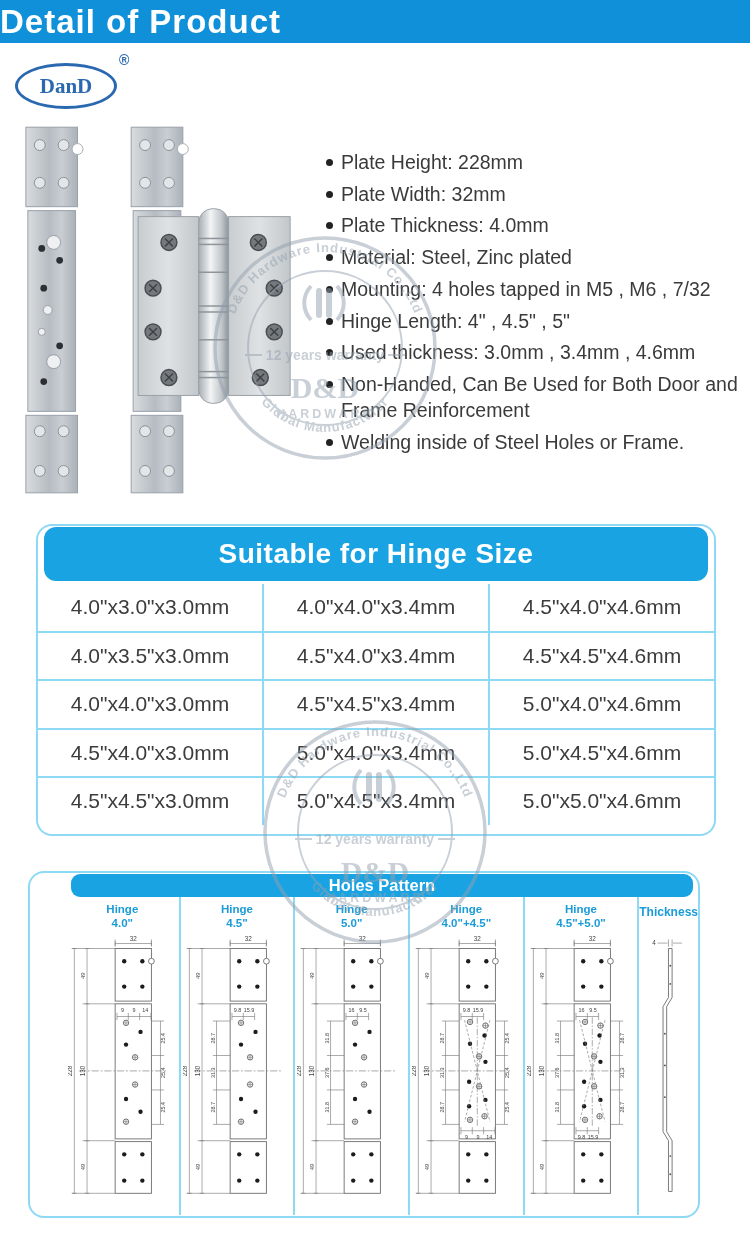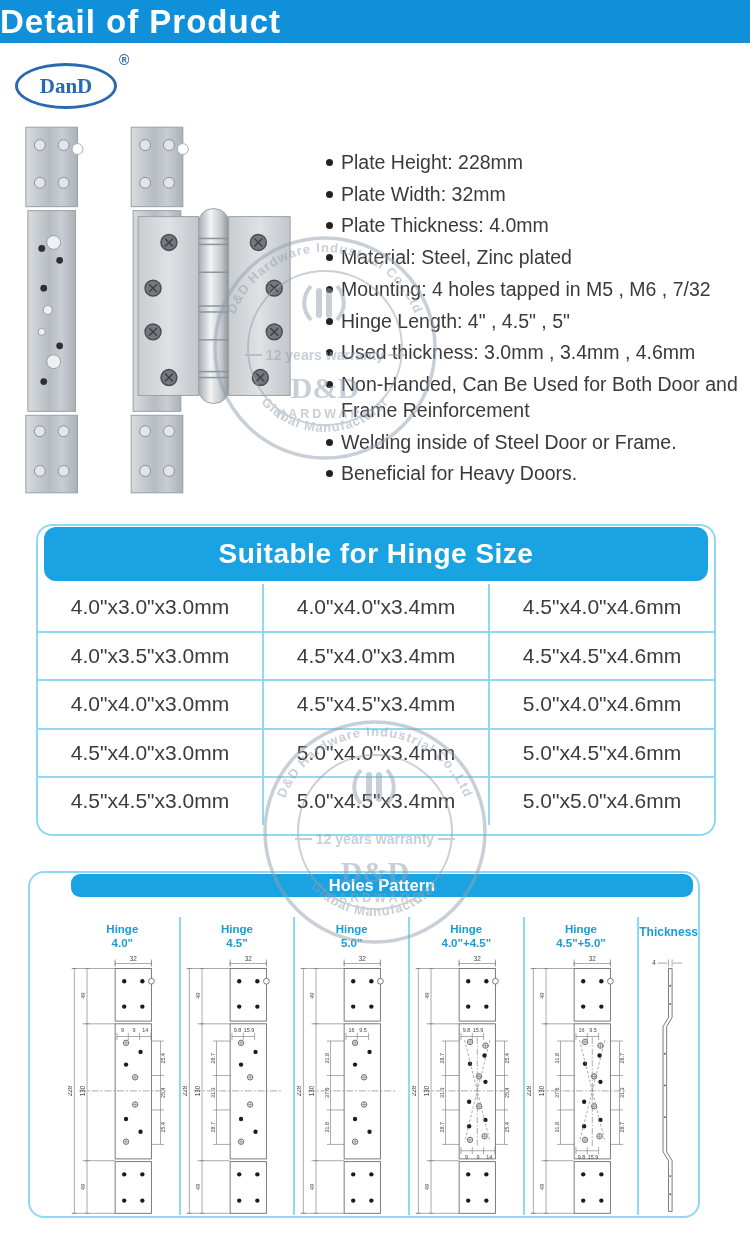--- a/index.html
+++ b/index.html
@@ -63,21 +63,21 @@
   .holes-section{
     position:absolute;left:28px;top:871px;width:672px;height:347px;
     border:2px solid var(--grid);border-radius:16px;background:#fff;overflow:hidden;padding-left:36px;
   }
   .holes-header{
     margin:1px 5px 0 5px;height:23px;border-radius:9px;background:var(--header-blue);
     display:flex;align-items:center;justify-content:center;
   }
   .holes-header span{color:#fff;font-size:16.5px;font-weight:bold;}
   .holes-cols{display:flex;height:318px;}
-  .holes-col{flex:1 1 0;border-left:2px solid var(--grid);padding-top:5px;margin-top:20px;}
+  .holes-col{flex:1 1 0;border-left:2px solid var(--grid);padding-top:5px;}
   .holes-col:first-child{border-left:none;}
   .holes-col.narrow{flex:0 0 57px;}
   .col-label{
     text-align:center;color:var(--label-blue);font-weight:bold;font-size:11.5px;line-height:1.25;min-height:30px;
   }
   .holes-col.narrow .col-label{font-size:12px;padding-top:3px;}
   .holes-col svg{display:block;margin:2px auto 0 auto;}
   
   .stamp{position:absolute;width:240px;height:240px;opacity:.5;pointer-events:none;z-index:20;}
   #wm1{left:205px;top:228px;}
@@ -204,22 +204,21 @@
 
 <ul class="specs" id="specs">
     <li>Plate Height: 228mm</li>
     <li>Plate Width: 32mm</li>
     <li>Plate Thickness: 4.0mm</li>
     <li>Material: Steel, Zinc plated</li>
     <li>Mounting: 4 holes tapped in M5 , M6 , 7/32</li>
     <li>Hinge Length: 4" , 4.5" , 5"</li>
     <li>Used thickness: 3.0mm , 3.4mm , 4.6mm</li>
     <li>Non-Handed, Can Be Used for Both Door and Frame Reinforcement</li>
-    <li>Welding inside of Steel Door or Frame.</li>
-    <li>Beneficial for Heavy Doors.</li>
+    <li>Welding inside of Steel Holes or Frame.</li>
   </ul>
 
 <section class="size-section">
   <div class="size-header">
     <span>Suitable for Hinge Size</span>
   </div>
   <div class="size-grid" id="size-grid">
       <div class="size-row">
         <div class="size-cell">4.0"x3.0"x3.0mm</div>
         <div class="size-cell">4.0"x4.0"x3.4mm</div>

